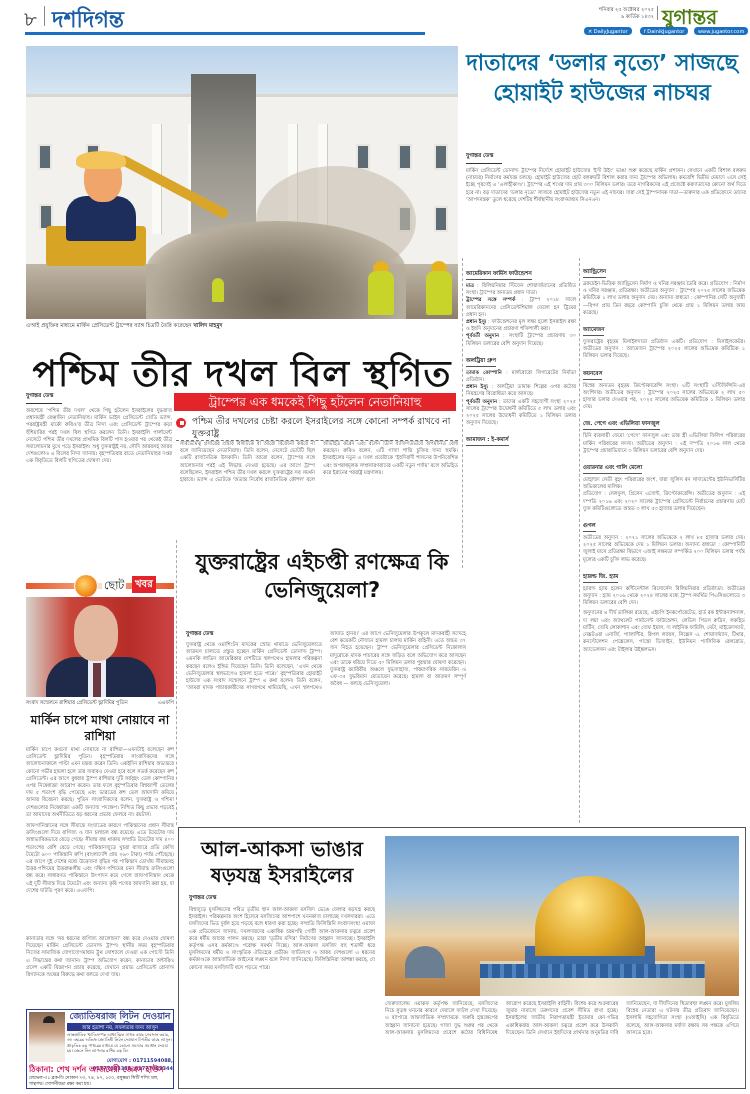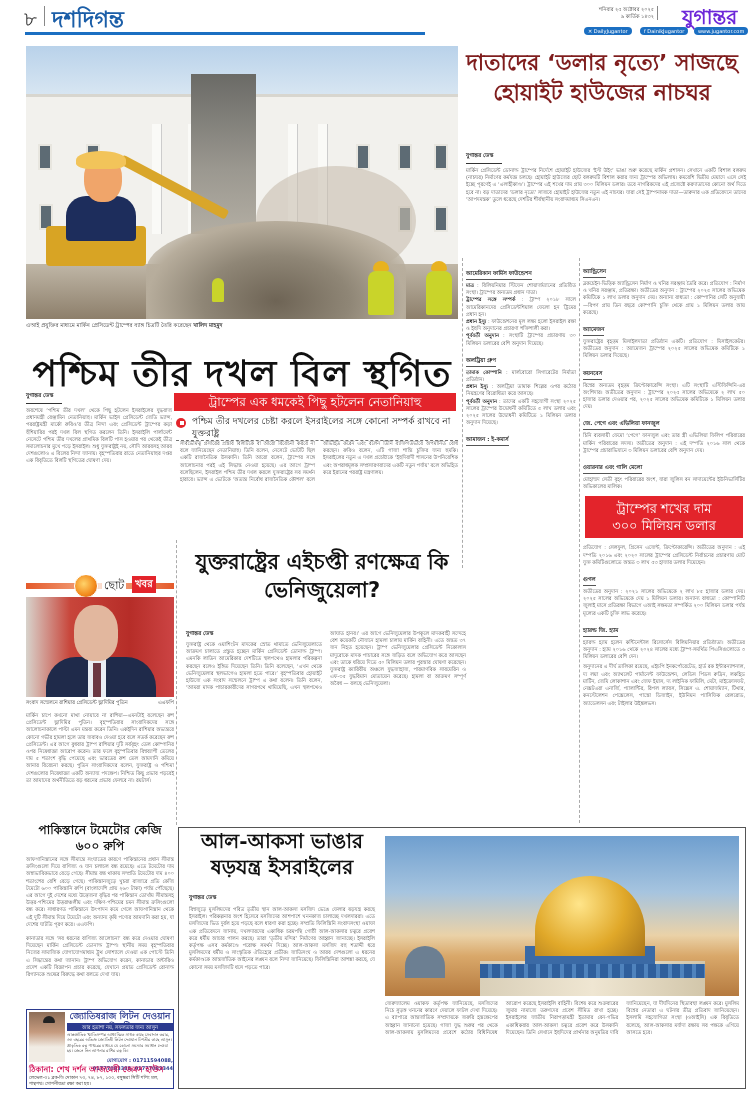--- a/index.html
+++ b/index.html
@@ -7,21 +7,21 @@
   body { font-family: "DejaVu Sans", sans-serif; color: #222; position: relative; }
 
   
   .masthead { position: absolute; left: 0; top: 0; width: 750px; height: 36px; }
   .page-no { position: absolute; left: 24px; top: 4px; font-size: 20px; color: #333; }
   .vbar { position: absolute; left: 44px; top: 6px; width: 1px; height: 20px; background: #888; }
   .section-title { position: absolute; left: 52px; top: 2px; font-size: 22px; font-weight: bold; color: #1b5ea8; }
   .blue-rule { position: absolute; left: 25px; top: 32px; width: 400px; height: 3px; background: #1b6fc2; }
   .date-block { position: absolute; left: 598px; top: 6px; font-size: 5px; line-height: 7px; text-align: right; width: 56px; color: #444; }
   .date-sep { position: absolute; left: 657px; top: 6px; width: 1px; height: 14px; background: #888; }
-  .logo { position: absolute; left: 662px; top: 2px; font-size: 20px; font-weight: bold; color: #6d28d9; font-family: "DejaVu Serif", serif; margin-left: 20px; }
+  .logo { position: absolute; left: 662px; top: 2px; font-size: 20px; font-weight: bold; color: #4d7c0f; font-family: "DejaVu Serif", serif; }
   .social { position: absolute; top: 27px; height: 8px; border-radius: 4px; background: #1b6fc2; color: #fff; font-size: 5px; line-height: 8px; padding: 0 4px; }
 
   
   .lead-img { position: absolute; left: 26px; top: 46px; width: 432px; height: 273px; overflow: hidden;
     background: linear-gradient(180deg, #b9d2ea 0%, #d8e6f2 18%, #f3f3f1 22%, #ecebe6 60%, #bfb6a6 80%, #8d7f6b 100%); }
   .wh-body { position: absolute; left: 0; top: 48px; width: 432px; height: 170px; background: #f2f1ed; border-top: 3px solid #d8d6cf; }
   .wh-window { position: absolute; width: 14px; height: 26px; background: #5d6b74; border: 2px solid #e8e6df; }
   .wh-column { position: absolute; width: 9px; height: 110px; background: #fafaf7; box-shadow: 1px 0 0 #ccc; }
   .rubble { position: absolute; left: 120px; top: 175px; width: 260px; height: 100px; border-radius: 50% 50% 0 0;
     background: radial-gradient(ellipse at 50% 80%, #6e6455 0%, #8f8676 40%, #b7ad9c 70%, rgba(200,195,185,0) 100%); }
@@ -30,21 +30,21 @@
   .excavator { position: absolute; left: 20px; top: 180px; width: 100px; height: 40px; background: #d8a424; border-radius: 4px; }
   .arm { position: absolute; left: 95px; top: 108px; width: 120px; height: 10px; background: #d9a62a; transform: rotate(28deg); transform-origin: left center; border-radius: 3px; }
   .cartoon-head { position: absolute; left: 58px; top: 110px; width: 38px; height: 46px; border-radius: 45%; background: #f0a56a; }
   .cartoon-hair { position: absolute; left: 50px; top: 105px; width: 50px; height: 18px; border-radius: 50% 50% 30% 30%; background: #f2c45a; }
   .cartoon-suit { position: absolute; left: 40px; top: 150px; width: 70px; height: 45px; border-radius: 20px 20px 4px 4px; background: #1d2d5c; }
   .worker { position: absolute; width: 26px; height: 44px; background: #c9d42a; border-radius: 8px 8px 2px 2px; }
   .hat { position: absolute; width: 16px; height: 10px; border-radius: 8px 8px 2px 2px; background: #e8b21f; }
   .caption { position: absolute; left: 26px; top: 322px; font-size: 5.5px; color: #333; }
 
   
-  .rt-headline { position: absolute; left: 466px; top: 48px; width: 272px; text-align: center; font-size: 22px; line-height: 30px; color: #7f1d1d; font-weight: bold; }
+  .rt-headline { position: absolute; left: 466px; top: 48px; width: 272px; text-align: center; font-size: 22px; line-height: 30px; color: #0369a1; font-weight: bold; }
   .rt-body { position: absolute; left: 466px; top: 152px; width: 280px; }
   .desk { font-size: 5.5px; font-weight: bold; color: #222; margin-bottom: 3px; }
   .desk-line { width: 36px; height: 1px; background: #333; margin-bottom: 3px; }
   .para { font-size: 5px; line-height: 7.2px; color: #555; text-align: justify; }
   .sub-head { font-size: 5.5px; font-weight: bold; color: #222; margin: 4px 0 2px; border-bottom: 1px solid #555; display: inline-block; padding-bottom: 1px; }
   .kv b { color: #222; }
 
   
   .col-mid { position: absolute; left: 466px; top: 260px; width: 110px; }
   .col-right { position: absolute; left: 583px; top: 258px; width: 162px; }
@@ -77,21 +77,21 @@
 
   .left-small { position: absolute; left: 26px; width: 148px; }
   .small-head { font-size: 12px; color: #111; text-align: center; line-height: 16px; margin-bottom: 2px; }
 
   
   .venez-head { position: absolute; left: 186px; top: 548px; width: 272px; text-align: center; font-size: 21px; line-height: 28px; color: #111; font-weight: bold; }
   .venez-body { position: absolute; left: 186px; top: 630px; width: 280px; column-count: 2; column-gap: 8px; }
 
   
   .aqsa-box { position: absolute; left: 178px; top: 827px; width: 568px; height: 262px; border: 1px solid #555; }
-  .aqsa-head { position: absolute; left: 10px; top: 0; width: 186px; text-align: center; font-size: 20px; line-height: 26px; font-weight: bold; color: #111; }
+  .aqsa-head { position: absolute; left: 10px; top: 8px; width: 186px; text-align: center; font-size: 20px; line-height: 26px; font-weight: bold; color: #111; }
   .aqsa-desk { position: absolute; left: 10px; top: 66px; width: 186px; }
   .aqsa-body { position: absolute; left: 10px; top: 78px; width: 186px; }
   .aqsa-img { position: absolute; left: 206px; top: 8px; width: 354px; height: 160px; overflow: hidden;
     background: linear-gradient(180deg, #6f9fcf 0%, #a6c4df 35%, #ead2a8 62%, #d9a86a 75%, #b57a3f 100%); }
   .dome { position: absolute; left: 150px; top: 40px; width: 110px; height: 80px; border-radius: 55px 55px 0 0; background: radial-gradient(circle at 40% 35%, #ffe58a, #e0a829 55%, #a8751a); }
   .drum { position: absolute; left: 140px; top: 110px; width: 130px; height: 18px; background: #3b6aa5; }
   .octagon { position: absolute; left: 95px; top: 125px; width: 225px; height: 40px; background: linear-gradient(90deg,#d9cfb8,#efe6d2,#d2c6aa); }
   .tile { position: absolute; left: 95px; top: 128px; width: 225px; height: 14px; background: repeating-linear-gradient(90deg,#2f5f9c 0 8px,#4f83bd 8px 12px); }
   .small-dome { position: absolute; left: 20px; top: 110px; width: 40px; height: 32px; border-radius: 20px 20px 0 0; background: #6c7f92; }
   .aqsa-cols { position: absolute; left: 206px; top: 172px; width: 354px; column-count: 3; column-gap: 8px; }
@@ -186,24 +186,20 @@
   <div class="sub-head">অ্যান্ড্রিসেন</div>
   <p class="para">ব্লকচেইন-ভিত্তিক অ্যান্ড্রিসেন নির্মাণ ও খনির সরঞ্জাম তৈরি করে। প্রতিযোগ : নির্মাণ ও খনির সরঞ্জাম, প্রতিরক্ষা। অতীতের অনুদান : ট্রাম্পের ২০২৫ সালের অভিষেক কমিটিকে ১ লাখ ডলার অনুদান দেয়। অন্যান্য বাধ্যতা : কোম্পানির সেটি অনুযায়ী—বিপণ প্রায় তিন বছরে কোম্পানি চুক্তি থেকে প্রায় ১ মিলিয়ন ডলার আয় করেছে।</p>
   <div class="sub-head">অ্যামেজন</div>
   <p class="para">যুক্তরাষ্ট্রের বৃহত্তম মিসাইলদাতা প্রতিষ্ঠান একটি। প্রতিযোগ : মিসাইলকেটর। অতীতের অনুদান : অ্যামেজন ট্রাম্পের ২০২৫ সালের অভিষেক কমিটিকে ১ মিলিয়ন ডলার দিয়েছে।</p>
   <div class="sub-head">কয়নবেস</div>
   <p class="para">বিশ্বের অন্যতম বৃহত্তম ক্রিপ্টোকারেন্সি সংস্থা। এটি সংস্থাটি এস্টিফিন্সিনি-এর অংশিদার। অতীতের অনুদান : ট্রাম্পের ২০২৫ সালের অভিষেকে ২ লাখ ৫০ হাজার ডলার দেওয়ার পর, ২০২৫ সালের অভিষেক কমিটিকে ১ মিলিয়ন ডলার দেয়।</p>
   <div class="sub-head">জে. পেগে এবং এভিলিয়া ফানজুল</div>
   <p class="para">চিনি ব্যবসায়ী ফেমো ‘পেগে’ ফানজুল এবং তার স্ত্রী এভিলিয়া ফিলিপ পরিবারের মার্কিন পরিবারের সদস্য। অতীতের অনুদান : এই দম্পতি ২০১৬ সাল থেকে ট্রাম্পের প্রচারাভিযানে ৩ মিলিয়ন ডলারের বেশি অনুদান দেয়।</p>
   <div class="sub-head">ওয়ারনার এবং গালি মেলো</div>
   <p class="para">মোহাম্মদ সেতী বৃহৎ পরিবারের অংশ, যারা জুলিস বন সাদায়েন্টের ইউনিভার্সিটির অভিকালের মালিক।</p>
-  <div style="margin:6px 2px;background:#e3242b;color:#fff;text-align:center;padding:4px 0;">
-    <div style="font-size:13px;line-height:17px;">ট্রাম্পের শখের দাম</div>
-    <div style="font-size:13px;line-height:17px;">৩০০ মিলিয়ন ডলার</div>
-  </div>
   <p class="para">প্রতিযোগ : সেলফুল, প্রিসেন এজেন্ট, ক্রিপ্টোকারেন্সি। অতীতের অনুদান : এই দম্পতি ২০১৬ এবং ২০২০ সালের ট্রাম্পের প্রেসিডেন্ট নির্বাচনের প্রচারণায় মোট যুক্ত কমিটিগুলোতে অন্তত ৩ লাখ ৫৩ হাজার ডলার দিয়েছেন।</p>
   <div class="sub-head">গুগল</div>
   <p class="para">অতীতের অনুদান : ২০২১ সালের অভিষেকে ২ লাখ ৮৫ হাজার ডলার দেয়। ২০২৫ সালের অভিষেকে দেয় ১ মিলিয়ন ডলার। অন্যান্য বাধ্যতা : কোম্পানিটি জুলাই মাসে প্রতিরক্ষা বিভাগে এআই সক্ষমতা সম্পর্কিত ২০০ মিলিয়ন ডলার পর্যন্ত মূল্যের একটি চুক্তি লাভ করেছে।</p>
   <div class="sub-head">হ্যারল্ড জি. হ্যাম</div>
   <p class="para">হ্যারল্ড হ্যাম হলেন কন্টিনেন্টাল রিসোর্সেস বিলিয়নিয়ার প্রতিষ্ঠাতা। অতীতের অনুদান : হ্যাম ২০১৬ থেকে ২০২৪ সালের মধ্যে ট্রাম্প-সমর্থিত পিএসিগুলোতে ৩ মিলিয়ন ডলারের বেশি দেন।</p>
   <p class="para" style="margin-top:3px">অনুদানের এ দীর্ঘ তালিকা রয়েছে, এইচপি ইনকর্পোরেটেড, হার্ড রক ইন্টারন্যাশনাল, দ্য লয়া এবং অ্যাথলেট পার্মানেন্ট ফাউন্ডেশন, লেডিস পিডস রুদ্রিন, লকহিড মার্টিন, জেমি লোকাশান এবং জেফ ইয়াস, দ্য লাইনিক ফামিলি, মেটা, মাইক্রোসফট, নেক্সটএরা এনার্জি, প্যালান্টির, রিপল ল্যাবস, সিক্সেস এ. শোয়ার্জম্যান, টিথার, কনস্টেলেশন পেক্সেলেস, পাস্তো ডিজাইন, ইউনিয়ন প্যাসিফিক রেলরোড, অ্যাডেলসন এবং টাইলার উইঙ্কলভস।</p>
 </div>
 
 <h1 class="big-head">পশ্চিম তীর দখল বিল স্থগিত</h1>
 <div class="red-banner">ট্রাম্পের এক ধমকেই পিছু হটলেন নেতানিয়াহু</div>
@@ -233,24 +229,24 @@
   <div class="putin-shirt"></div>
   <div class="putin-tie"></div>
   <div class="putin-face"></div>
 </div>
 <div class="putin-cap">
   <span>সংবাদ সম্মেলনে রাশিয়ার প্রেসিডেন্ট ভ্লাদিমির পুতিন</span>
   <span style="float:right">এএফপি</span>
 </div>
 
 <div class="left-small" style="top:712px">
+  <h3 class="small-head">মার্কিন চাপে মাথা নোয়াবে না রাশিয়া</h3>
   <p class="para">মার্কিন চাপে কখনো মাথা নোয়াবে না রাশিয়া—এমনটাই বলেছেন রুশ প্রেসিডেন্ট ভ্লাদিমির পুতিন। বৃহস্পতিবার সাংবাদিকদের সঙ্গে আলোচনাকালে পাল্টা এমন মন্তব্য করেন তিনি। একইদিন রাশিয়ার অভ্যন্তরে কোনো গভীর হামলা হলে তার জবাবও দেওয়া হবে বলে সতর্ক করেছেন রুশ প্রেসিডেন্ট। এর আগে বুধবার ট্রাম্প রাশিয়ার দুটি সর্ববৃহৎ তেল কোম্পানির ওপর নিষেধাজ্ঞা আরোপ করেন। তার ফলে বৃহস্পতিবার বিশ্বব্যাপী তেলের দাম ৫ শতাংশ বৃদ্ধি পেয়েছে এবং ভারতের রুশ তেল আমদানি কমিয়ে আনার বিবেচনা করছে। পুতিন সাংবাদিকদের বলেন, যুক্তরাষ্ট্র ও পশ্চিমা দেশগুলোর নিষেধাজ্ঞা একটি অন্যায্য পদক্ষেপ। নিশ্চিত কিছু প্রভাব পড়বেই তা আমাদের অর্থনীতিতে বড় ধরনের প্রভাব ফেলবে না। রয়টার্স।</p>
 </div>
 <div class="left-small" style="top:822px">
-  <h3 class="small-head">পাকিস্তানে টমেটোর কেজি ৬০০ রুপি</h3>
   <p class="para">আফগানিস্তানের সঙ্গে সীমান্তে সংঘাতের কারণে পাকিস্তানের প্রধান সীমান্ত ক্রসিংগুলো দিয়ে বাণিজ্য ও যান চলাচল বন্ধ রয়েছে। এতে টমেটোর দাম অস্বাভাবিকভাবে বেড়ে গেছে। সীমান্ত বন্ধ থাকায় সম্প্রতি টমেটোর দাম ৪০০ শতাংশের বেশি বেড়ে গেছে। পাকিস্তানজুড়ে খুচরা বাজারে প্রতি কেজি টমেটো ৬০০ পাকিস্তানি রুপি (বাংলাদেশি প্রায় ২৬০ টাকা) পর্যন্ত পৌঁছেছে। এর আগে দুই দেশের মধ্যে উত্তেজনা বৃদ্ধির পর পাকিস্তান তোর্খাম সীমান্তসহ উত্তর-পশ্চিমের উত্তরাঞ্চলীয় এবং দক্ষিণ-পশ্চিমের চমন সীমান্ত ক্রসিংগুলো বন্ধ করে। সাধারণত পাকিস্তানে উৎপাদন কমে গেলে আফগানিস্তান থেকে এই দুটি সীমান্ত দিয়ে টমেটো এবং অন্যান্য কৃষি পণ্যের আমদানি করা হয়, যা দেশের ঘাটতি পূরণ করে। এএফপি।</p>
 </div>
 <div class="left-small" style="top:935px">
   <p class="para">কানাডার সঙ্গে ‘সব ধরনের বাণিজ্য আলোচনা’ বন্ধ করে দেওয়ার ঘোষণা দিয়েছেন মার্কিন প্রেসিডেন্ট ডোনাল্ড ট্রাম্প। স্থানীয় সময় বৃহস্পতিবার নিজের সামাজিক যোগাযোগমাধ্যম ট্রুথ সোশ্যালে দেওয়া এক পোস্টে তিনি এ সিদ্ধান্তের কথা জানান। ট্রাম্প অভিযোগ করেন, কানাডার অন্টারিও প্রদেশ একটি বিজ্ঞাপন প্রচার করেছে, যেখানে প্রয়াত প্রেসিডেন্ট রোনাল্ড রিগ্যানকে শুল্কের বিরুদ্ধে কথা বলতে দেখা যায়।</p>
 </div>
 
 <h2 class="venez-head">যুক্তরাষ্ট্রের এইচপ্তী রণক্ষেত্র কি ভেনিজুয়েলা?</h2>
 <div class="venez-body">
   <div class="desk">যুগান্তর ডেস্ক</div>
   <p class="para">যুক্তরাষ্ট্র থেকে ওয়াশিংটন মাদকের স্রোত থামাতে ভেনিজুয়েলাতে আক্রমণ চালাতে প্রস্তুত হচ্ছেন মার্কিন প্রেসিডেন্ট ডোনাল্ড ট্রাম্প। এমনকি লাতিন আমেরিকার দেশটিতে স্থলপথেও হামলার পরিকল্পনা করছেন বলেও ইঙ্গিত দিয়েছেন তিনি। তিনি বলেছেন, ‘এখন থেকে ভেনিজুয়েলার স্থলভাগেও হামলা হতে পারে।’ বৃহস্পতিবার হোয়াইট হাউজে এক সংবাদ সম্মেলনে ট্রাম্প এ কথা বলেন। তিনি বলেন, ‘আমরা মাদক পাচারকারীদের সাগরপথে থামিয়েছি, এখন স্থলপথেও আঘাত হানব।’ এর আগে ভেনিজুয়েলার উপকূলে মাদকবাহী সন্দেহে বেশ কয়েকটি নৌযানে হামলা চালায় মার্কিন বাহিনী। এতে অন্তত ৩৭ জন নিহত হয়েছেন। ট্রাম্প ভেনিজুয়েলার প্রেসিডেন্ট নিকোলাস মাদুরোকে মাদক পাচারের সঙ্গে জড়িত বলে অভিযোগ করে আসছেন এবং তাকে ধরিয়ে দিতে ৫০ মিলিয়ন ডলার পুরস্কার ঘোষণা করেছেন। যুক্তরাষ্ট্র ক্যারিবীয় অঞ্চলে যুদ্ধজাহাজ, পারমাণবিক সাবমেরিন ও এফ-৩৫ যুদ্ধবিমান মোতায়েন করেছে। হামলা বা আক্রমণ সম্পূর্ণ অবৈধ — বলছে ভেনিজুয়েলা।</p>

